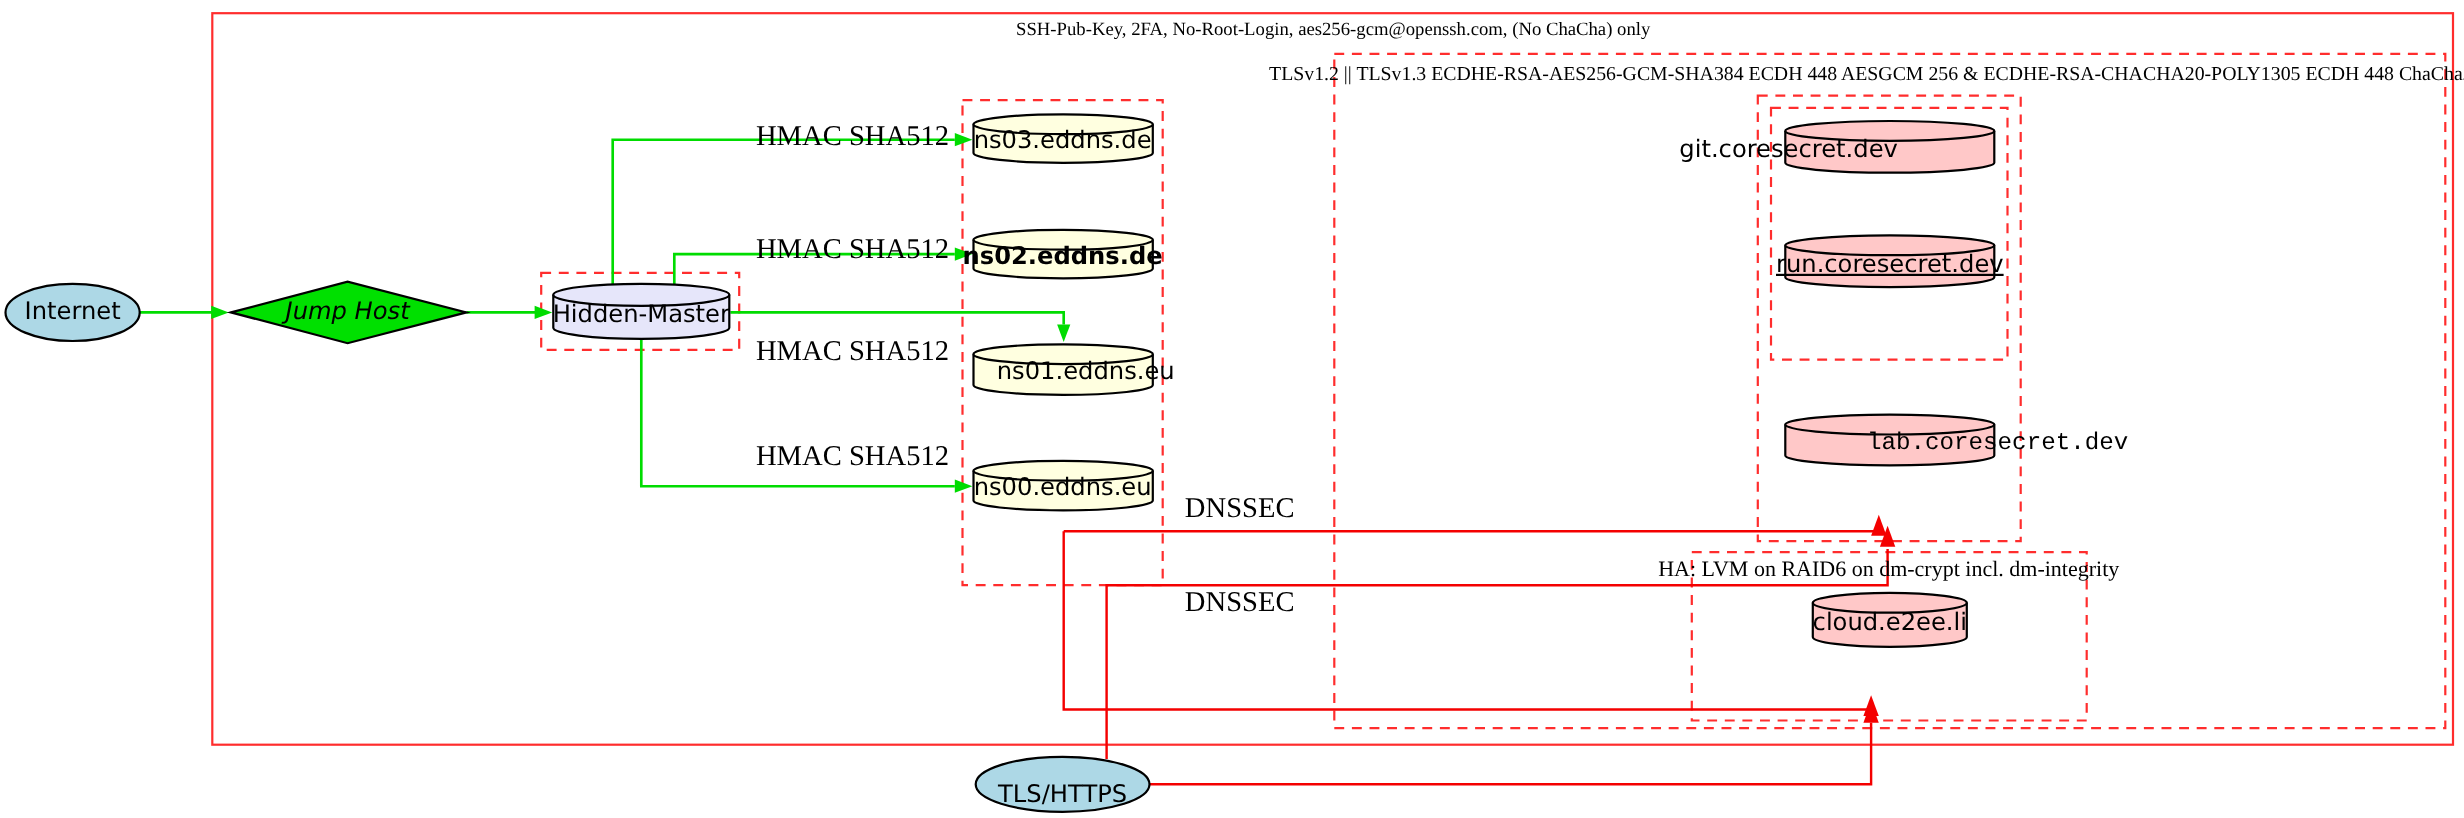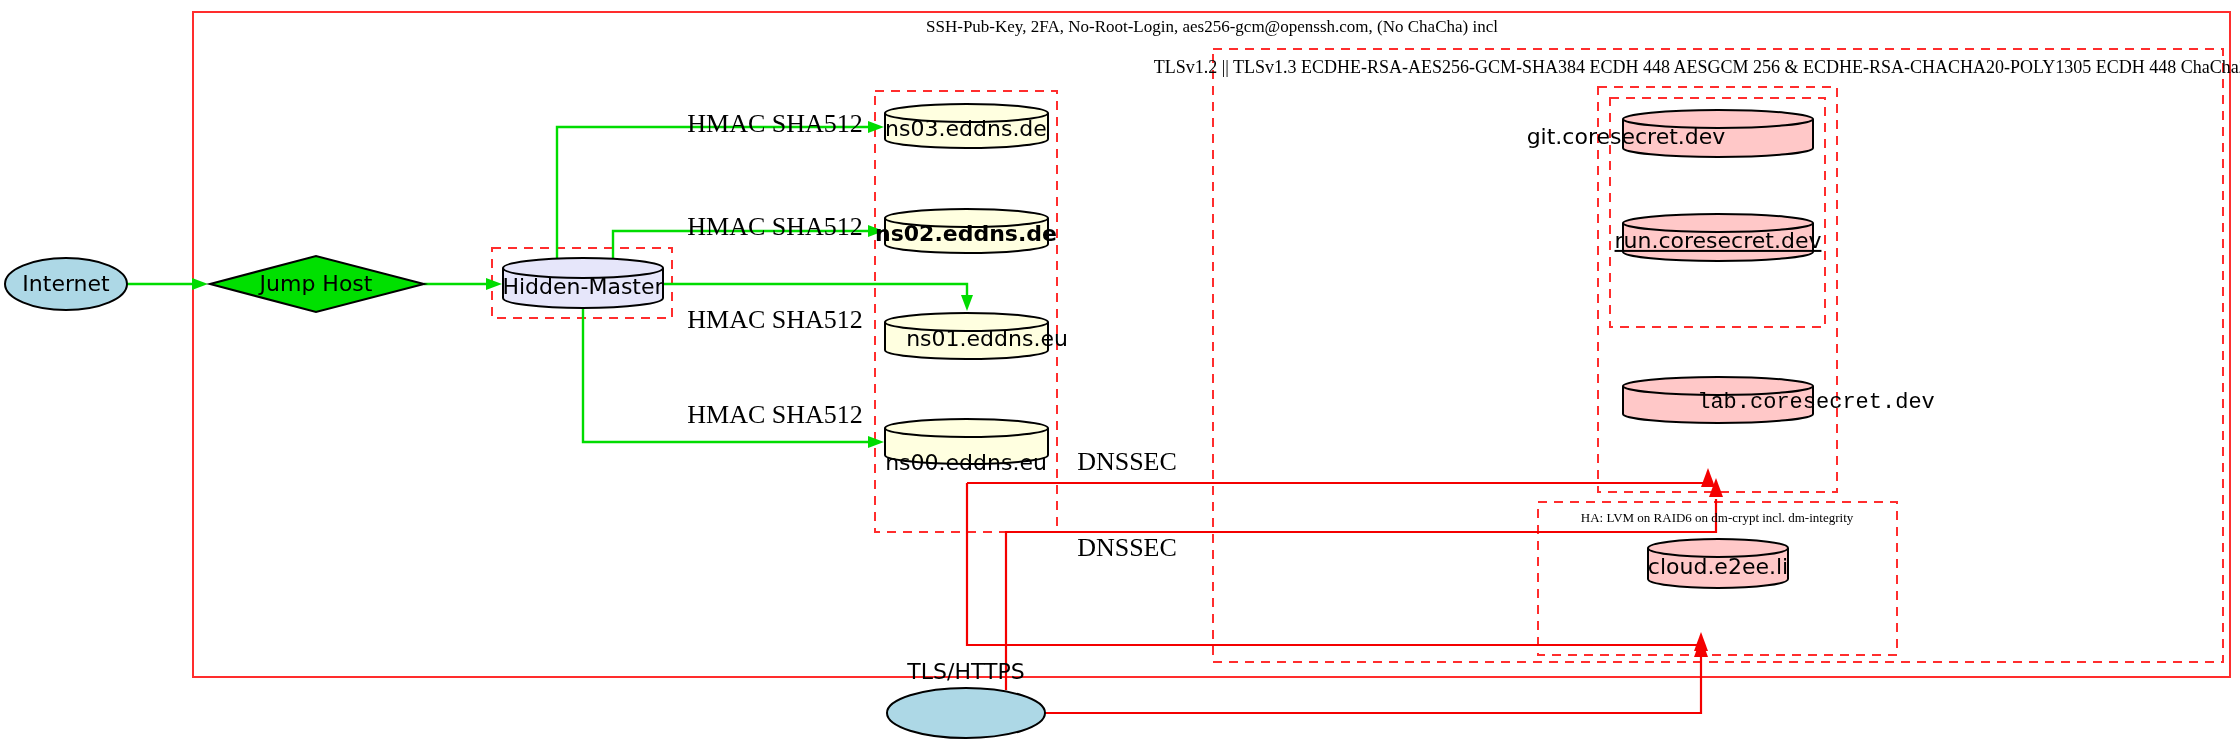--- a/index.html
+++ b/index.html
@@ -16,21 +16,21 @@
     transform:translate(-50%,-50%);
     white-space:nowrap;
     color:#000;
     line-height:1.1;
   }
   .node-lbl{font-family:"DejaVu Sans", sans-serif;font-size:22px;}
   .edge-lbl{font-family:Liberation Serif, serif;font-size:26px;text-align:right;}
   .cluster-lbl{font-family:"Liberation Serif","DejaVu Serif",serif;}
   .cl-ssh{font-size:17px;}
   .cl-tls{font-size:18px;}
-  .cl-ha{font-size:13px;}
+  .cl-ha{font-size:20px;}
 </style>
 </head>
 <body>
 
 <div class="canvas">
 
   <svg width="2240" height="744" viewBox="0 0 2240 744">
 
     <rect x="193" y="12" width="2037" height="665" fill="none" stroke-width="2" stroke="#ff2d2d"></rect>
     <rect x="1213" y="49" width="1010" height="613" fill="none" stroke-width="2" stroke-dasharray="9,7" stroke="#ff2d2d"></rect>
@@ -115,36 +115,36 @@
     </g>
 
     <g stroke="#000" stroke-width="2">
       <path d="M1648 548 L1648 579 A70 9 0 0 0 1788 579 L1788 548" fill="#ffc8c8"></path>
       <ellipse cx="1718" cy="548" rx="70" ry="9" fill="#ffc8c8"></ellipse>
     </g>
 
     <ellipse cx="966" cy="713" rx="79" ry="25" stroke-width="2" stroke="#000" fill="#add8e6"></ellipse>
   </svg>
 
-  <div class="lbl cluster-lbl cl-ssh" style="left:1212px;top:27px;">SSH-Pub-Key, 2FA, No-Root-Login, aes256-gcm@openssh.com, (No ChaCha) incl</div>
+  <div class="lbl cluster-lbl cl-ssh" style="left:1212px;top:27px;">SSH-Pub-Key, 2FA, No-Root-Login, aes256-gcm@openssh.com, (No ChaCha) only</div>
   <div class="lbl cluster-lbl cl-tls" style="left:1721px;top:68px;">TLSv1.2 || TLSv1.3 ECDHE-RSA-AES256-GCM-SHA384 ECDH 448 AESGCM 256 &amp; ECDHE-RSA-CHACHA20-POLY1305 ECDH 448 ChaCha20 256</div>
   <div class="lbl cluster-lbl cl-ha" style="left:1717px;top:518px;">HA: LVM on RAID6 on dm-crypt incl. dm-integrity</div>
 
   <div class="lbl node-lbl" style="left:66px;top:284px;">Internet</div>
-  <div class="lbl node-lbl" style="left:316px;top:284px;">Jump Host</div>
+  <div class="lbl node-lbl" style="left:316px;top:284px;font-style:italic;">Jump Host</div>
   <div class="lbl node-lbl" style="left:583px;top:287px;">Hidden-Master</div>
   <div class="lbl node-lbl" style="left:966px;top:129px;">ns03.eddns.de</div>
   <div class="lbl node-lbl" style="left:966px;top:234px;font-weight:bold;">ns02.eddns.de</div>
   <div class="lbl node-lbl" style="left:966px;top:339px;margin-left:21px;">ns01.eddns.eu</div>
-  <div class="lbl node-lbl" style="left:966px;top:444px;margin-top:19px;">ns00.eddns.eu</div>
+  <div class="lbl node-lbl" style="left:966px;top:444px;">ns00.eddns.eu</div>
   <div class="lbl node-lbl" style="left:1626px;top:137px;">git.coresecret.dev</div>
   <div class="lbl node-lbl" style="left:1718px;top:241px;text-decoration:underline;">run.coresecret.dev</div>
   <div class="lbl node-lbl" style="left:1816px;top:403px;font-family:Liberation Mono, monospace;">lab.coresecret.dev</div>
   <div class="lbl node-lbl" style="left:1718px;top:567px;">cloud.e2ee.li</div>
-  <div class="lbl node-lbl" style="left:966px;top:672px;">TLS/HTTPS</div>
+  <div class="lbl node-lbl" style="left:966px;top:723px;">TLS/HTTPS</div>
 
   <div class="lbl edge-lbl" style="left:775px;top:124px;">HMAC SHA512</div>
   <div class="lbl edge-lbl" style="left:775px;top:227px;">HMAC SHA512</div>
   <div class="lbl edge-lbl" style="left:775px;top:320px;">HMAC SHA512</div>
   <div class="lbl edge-lbl" style="left:775px;top:415px;">HMAC SHA512</div>
   <div class="lbl edge-lbl" style="left:1127px;top:462px;">DNSSEC</div>
   <div class="lbl edge-lbl" style="left:1127px;top:548px;">DNSSEC</div>
 
 </div>
 

